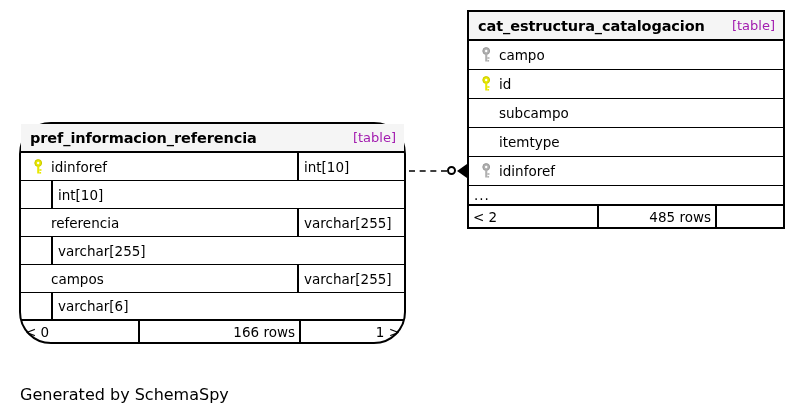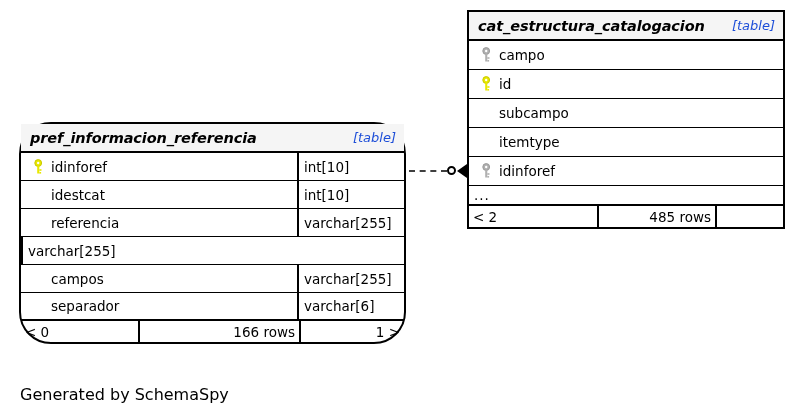--- a/index.html
+++ b/index.html
@@ -31,32 +31,31 @@
 
   .tbl-header {
     display: flex;
     align-items: center;
     justify-content: space-between;
     background: #f5f5f5;
     border-bottom: 2px solid #000000;
     box-sizing: border-box;
     padding: 0 8px 0 9px;
     height: 29px;
-    font-style: italic;
   }
   .tbl-title {
     font-size: 14.5px;
     font-weight: bold;
     letter-spacing: -0.1px;
     white-space: nowrap;
   }
   .tbl-kind {
     font-size: 13px;
     font-weight: normal;
-    color: #1d4ed8;
+    color: #a21caf;
     white-space: nowrap;
   }
 
   .tbl-rows {
     display: block;
   }
 
   .col-row {
     display: flex;
     align-items: stretch;
@@ -80,20 +79,21 @@
   }
   .col-type {
     display: flex;
     align-items: center;
     box-sizing: border-box;
     border-left: 2px solid #000000;
     padding-left: 5px;
     font-size: 13.5px;
     white-space: nowrap;
     flex: 0 0 auto;
+    margin-left: 30px;
   }
 
   .key-slot {
     width: 24px;
     flex: 0 0 24px;
     display: flex;
     align-items: center;
     justify-content: center;
   }
   .key-slot svg { display: block; }
@@ -176,24 +176,20 @@
               <rect x="5.3" y="10.2" width="2.2" height="1.6" fill="#e8e800"></rect>
               <rect x="5.3" y="13" width="1.8" height="1.6" fill="#e8e800"></rect>
             </svg>
           </span>
           <span>idinforef</span>
         </span>
         <span class="col-type" style="flex-basis:107px;">int[10]</span>
       </div>
 
       <div class="col-row">
-        <span class="col-name">
-          <span class="key-slot"></span>
-          <span>idestcat</span>
-        </span>
         <span class="col-type" style="flex-basis:107px;">int[10]</span>
       </div>
 
       <div class="col-row">
         <span class="col-name">
           <span class="key-slot"></span>
           <span>referencia</span>
         </span>
         <span class="col-type" style="flex-basis:107px;">varchar[255]</span>
       </div>
@@ -204,24 +200,20 @@
 
       <div class="col-row">
         <span class="col-name">
           <span class="key-slot"></span>
           <span>campos</span>
         </span>
         <span class="col-type" style="flex-basis:107px;">varchar[255]</span>
       </div>
 
       <div class="col-row last-col">
-        <span class="col-name">
-          <span class="key-slot"></span>
-          <span>separador</span>
-        </span>
         <span class="col-type" style="flex-basis:107px;">varchar[6]</span>
       </div>
 
     </div>
 
     <div class="tbl-footer">
       <span class="foot-cell foot-left" style="flex:0 0 117px;">&lt; 0</span>
       <span class="foot-cell foot-mid" style="flex:0 0 161px;padding-left:8px;">166 rows</span>
       <span class="foot-cell foot-right" style="flex:1 1 auto;">1 &gt;</span>
     </div>

